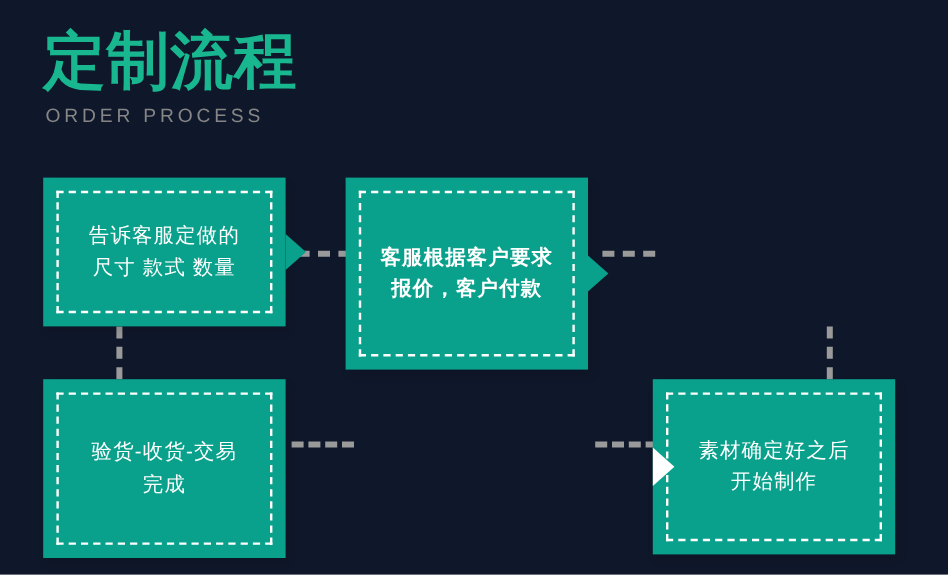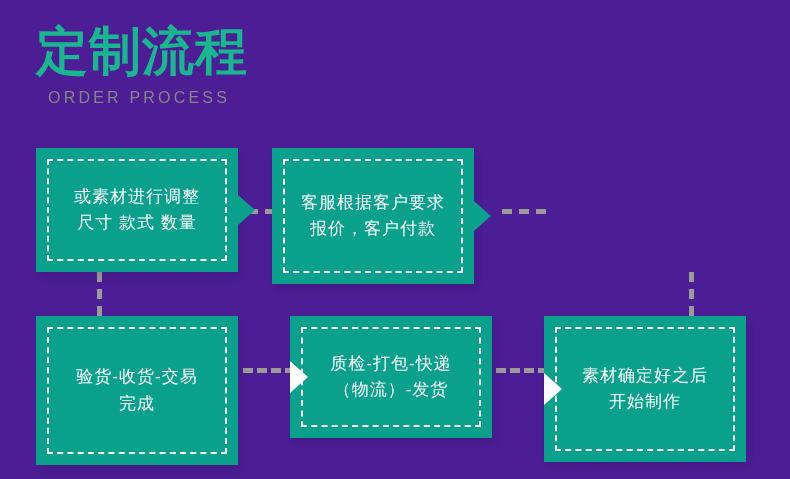--- a/index.html
+++ b/index.html
@@ -7,21 +7,21 @@
     padding: 0;
     background: #ffffff;
   }
   body {
     font-family: "Liberation Sans", "DejaVu Sans", sans-serif;
   }
   #page {
     position: relative;
     width: 790px;
     height: 479px;
-    background: #4c1d95;
+    background: #0f172a;
     overflow: hidden;
   }
 
   
   #heading {
     position: absolute;
     left: 36px;
     top: 24px;
     width: 400px;
   }
@@ -31,21 +31,21 @@
     color: #19b790;
     line-height: 1.05;
     letter-spacing: 1px;
     margin: 0;
     white-space: nowrap;
   }
   #subtitle {
     font-size: 16px;
     color: #868686;
     letter-spacing: 3.2px;
-    margin: 10px 0 0 12px;
+    margin: 10px 0 0 2px;
     white-space: nowrap;
   }
 
   
   .box {
     position: absolute;
     background: #0aa18c;
     box-sizing: border-box;
     box-shadow: 3px 5px 7px rgba(0,0,0,0.10);
   }
@@ -122,49 +122,42 @@
 
   <div class="conn-h" style="left:248px; top:209px; width:44px;"></div>
   <div class="conn-h" style="left:502px; top:209px; width:44px;"></div>
   <div class="conn-v" style="left:689px; top:272px; height:44px;"></div>
   <div class="conn-h" style="left:496px; top:368px; width:52px;"></div>
   <div class="conn-h" style="left:243px; top:368px; width:52px;"></div>
   <div class="conn-v" style="left:97px; top:272px; height:44px;"></div>
 
   <div class="box" style="left:36px; top:148px; width:202px; height:124px;">
     <div class="box-inner">
-      <div class="box-text">或素材进行调整
+      <div class="box-text">告诉客服定做的
 尺寸 款式 数量</div>
     </div>
     <div class="arrow-right-out"></div>
   </div>
 
-  <div class="box" style="left:272px; top:148px; width:202px; height:136px;">
+  <div class="box" style="left:288px; top:148px; width:202px; height:160px;font-weight:bold;">
     <div class="box-inner">
       <div class="box-text">客服根据客户要求
 报价，客户付款</div>
     </div>
     <div class="arrow-right-out"></div>
   </div>
 
 
   <div class="box" style="left:36px; top:316px; width:202px; height:149px;">
     <div class="box-inner">
       <div class="box-text">验货-收货-交易
 完成</div>
     </div>
   </div>
 
-  <div class="box" style="left:290px; top:316px; width:202px; height:122px;">
-    <div class="box-inner">
-      <div class="box-text">质检-打包-快递
-（物流）-发货</div>
-    </div>
-    <div class="arrow-left-notch"></div>
-  </div>
 
   <div class="box" style="left:544px; top:316px; width:202px; height:146px;">
     <div class="box-inner">
       <div class="box-text">素材确定好之后
 开始制作</div>
     </div>
     <div class="arrow-left-notch"></div>
   </div>
 
 </div>

